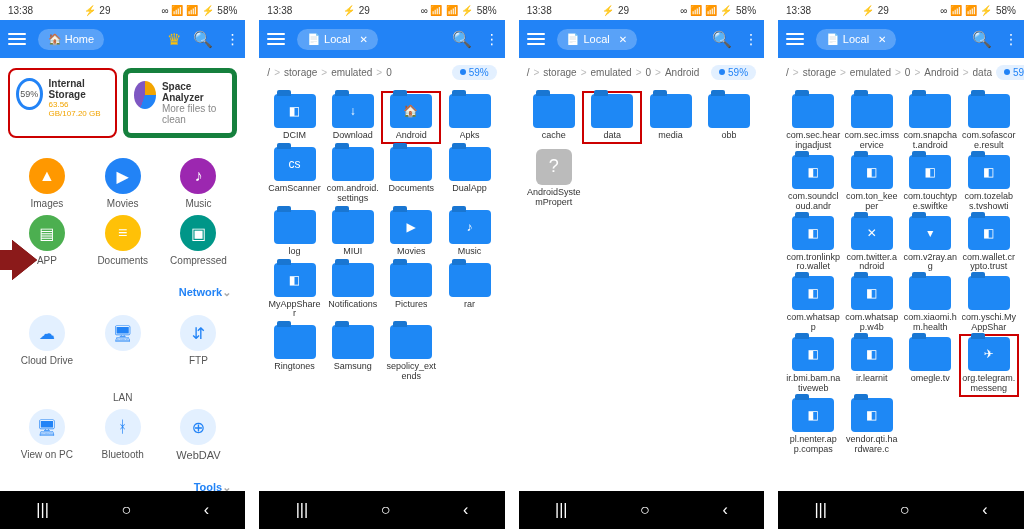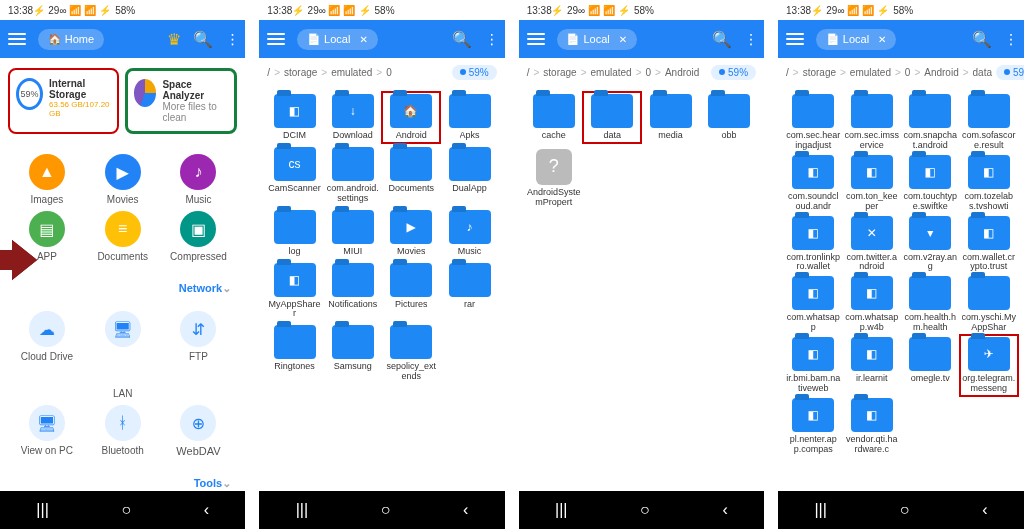--- a/index.html
+++ b/index.html
@@ -1,37 +1,37 @@
 <!DOCTYPE html>
 <html><head>
 <meta charset="utf-8">
 <style>
 * { box-sizing: border-box; margin: 0; padding: 0; }
 body { font-family: sans-serif; font-size: 11px; background: #fff; display: flex; width: 1024px; height: 529px; }
 .screen { width: 246px; height: 529px; display: flex; flex-direction: column; background: #fff; position: relative; }
 .gap { width: 14px; display: flex; align-items: center; justify-content: center; }
 .arrow-body { width: 40px; height: 20px; background: #8b1a1a; position: absolute; left: -28px; top: 250px; }
 .arrow-head { width: 0; height: 0; border-top: 20px solid transparent; border-bottom: 20px solid transparent; border-left: 25px solid #8b1a1a; position: absolute; left: 12px; top: 240px; }
-.statusbar { display: flex; align-items: center; padding: 3px 8px; font-size: 10px; color: #333; height: 20px; }
+.statusbar { display: flex; justify-content: space-between; align-items: center; padding: 3px 8px; font-size: 10px; color: #333; height: 20px; }
 .statusbar .right { display: flex; gap: 3px; align-items: center; }
 .topbar { background: #2283f6; color: #fff; display: flex; align-items: center; padding: 6px 8px; gap: 12px; height: 38px; }
 .hamburger { width: 18px; display: flex; flex-direction: column; gap: 3px; }
 .hamburger div { height: 2px; background: #fff; border-radius: 1px; }
 .pill { background: rgba(255,255,255,0.25); border-radius: 14px; padding: 4px 10px; display: flex; align-items: center; gap: 5px; font-size: 11px; }
 .pill .x { margin-left: 4px; font-size: 10px; }
 .topbar .spacer { flex: 1; }
 .crown { color: #ffc107; font-size: 16px; }
 .search { font-size: 16px; }
 .dots { font-size: 14px; letter-spacing: -2px; }
 .crumb-row { display: flex; align-items: center; padding: 6px 8px; font-size: 10px; color: #666; gap: 4px; height: 28px; }
 .crumb-row .badge { margin-left: auto; background: #e3f0ff; color: #2283f6; border-radius: 10px; padding: 2px 8px; font-size: 10px; display: flex; align-items: center; gap: 3px; }
 .crumb-row .badge::before { content: ""; width: 6px; height: 6px; border-radius: 50%; background: #2283f6; display: inline-block; }
 .content { flex: 1; overflow: hidden; padding: 4px 2px; }
 .cards { display: flex; gap: 6px; padding: 6px; }
-.card { flex: 1; background: #fff; border: 3px solid #15803d; border-radius: 8px; padding: 8px 6px; display: flex; gap: 6px; }
+.card { flex: 1; background: #fff; border: 5px solid #15803d; border-radius: 8px; padding: 8px 6px; display: flex; gap: 6px; }
 .card.highlight { border: 2px solid #c00; }
 .card .ring { width: 32px; height: 32px; border-radius: 50%; border: 3px solid #2283f6; display: flex; align-items: center; justify-content: center; font-size: 9px; color: #555; }
 .card .txt { display: flex; flex-direction: column; font-size: 10px; }
 .card .txt .t { font-weight: 600; color: #333; }
 .card .txt .s { color: #888; font-size: 10px; }
 .card .txt .o { color: #f2a400; font-size: 8px; font-weight: 400; }
 .pie { width: 28px; height: 28px; border-radius: 50%; background: conic-gradient(#f2a400 0 90deg,#2283f6 90deg 200deg,#7e57c2 200deg 360deg); }
 .cat-grid { display: grid; grid-template-columns: repeat(3,1fr); gap: 2px; background: #fff; border-radius: 8px; margin: 6px; padding: 6px 2px; }
 .c-orange { background: #ff9800; } .c-blue { background: #2283f6; } .c-purple { background: #9c27b0; }
 .c-green { background: #4caf50; } .c-amber { background: #ffc107; } .c-teal { background: #009688; }
@@ -542,21 +542,21 @@
         <div class="folder">
           <div class="ic">
             <div class="ov">◧</div>
           </div>
           <div class="fl">com.whatsapp.w4b</div>
         </div>
         <div class="folder">
           <div class="ic">
             <div class="ov"></div>
           </div>
-          <div class="fl">com.health.hm.health</div>
+          <div class="fl">com.xiaomi.hm.health</div>
         </div>
         <div class="folder">
           <div class="ic">
             <div class="ov"></div>
           </div>
           <div class="fl">com.yschi.MyAppShar</div>
         </div>
         <div class="folder">
           <div class="ic">
             <div class="ov">◧</div>

